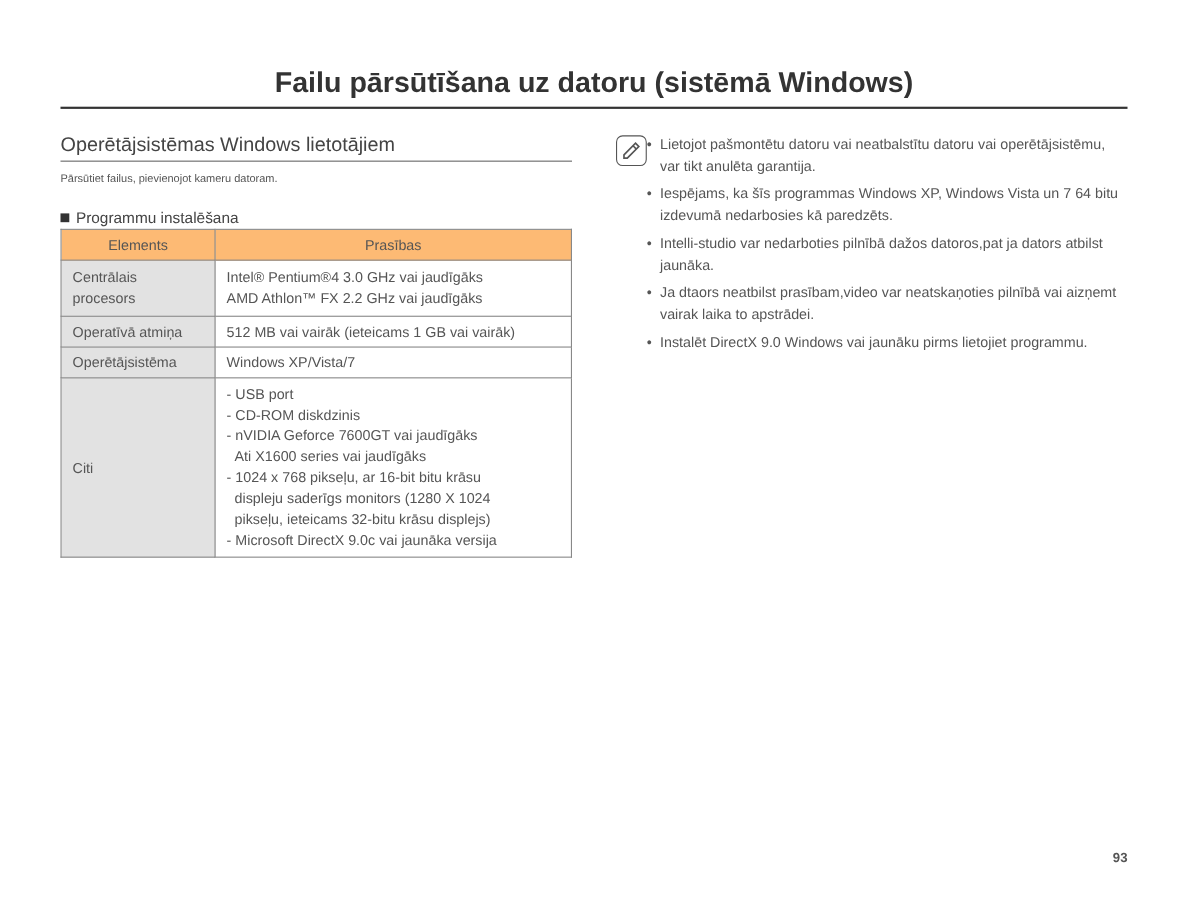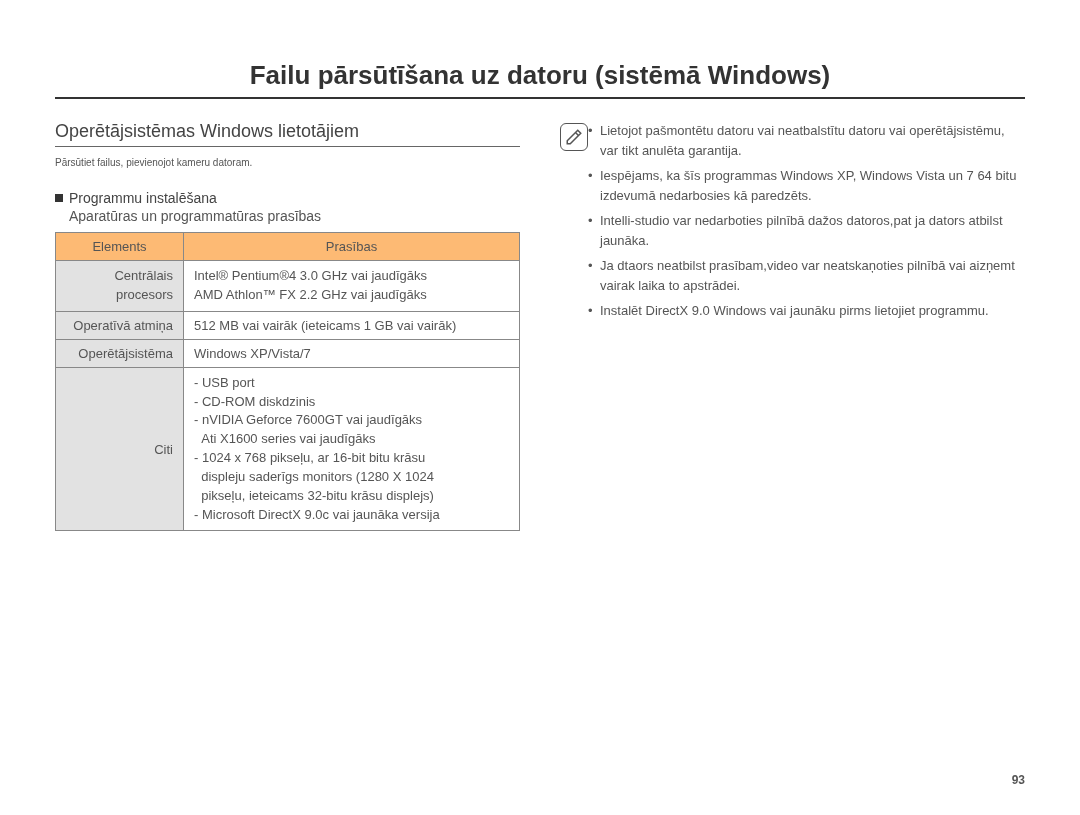--- a/index.html
+++ b/index.html
@@ -72,22 +72,22 @@
     text-align: left;
     vertical-align: middle;
   }
   table.spec th {
     background: #fdba74;
     font-weight: normal;
     text-align: center;
   }
   table.spec td.label {
     background: #e2e2e2;
-    text-align: right;
-    width: 128px;
+    text-align: left;
+    width: 140px;
   }
   .multiline { line-height: 1.45; }
   .note-box {
     display: flex;
     align-items: flex-start;
   }
   .note-icon {
     width: 28px;
     height: 28px;
     border: 1.5px solid #555;
@@ -132,21 +132,20 @@
 
 <div class="columns">
 
   <div class="col">
     <h2 class="subtitle">Operētājsistēmas Windows lietotājiem</h2>
     <p class="intro">Pārsūtiet failus, pievienojot kameru datoram.</p>
 
     <p class="section-head">
       <span class="square"></span><span>Programmu instalēšana</span>
     </p>
-    <p class="section-sub">Aparatūras un programmatūras prasības</p>
 
     <table class="spec">
       <thead>
         <tr>
           <th>Elements</th>
           <th>Prasības</th>
         </tr>
       </thead>
       <tbody>
         <tr>

